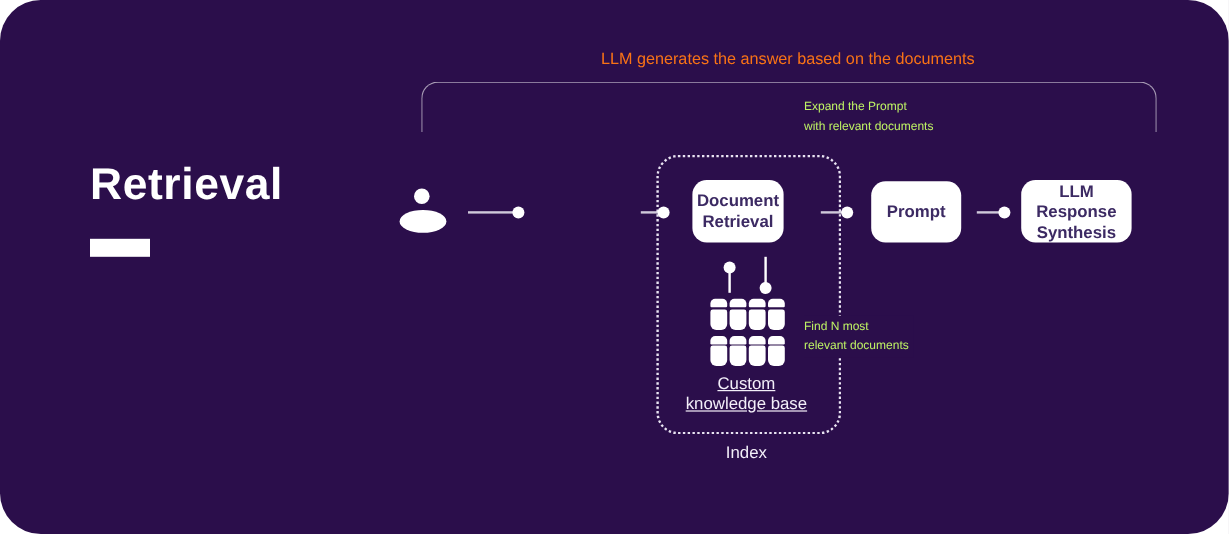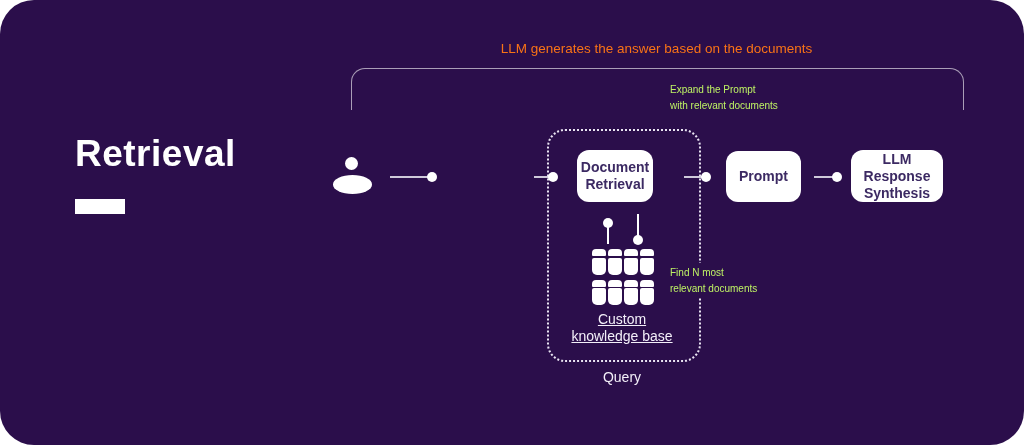--- a/index.html
+++ b/index.html
@@ -156,15 +156,15 @@
         <div class="kb-body"></div>
       </div>
     <div class="kb-cell">
         <div class="kb-cap"></div>
         <div class="kb-body"></div>
       </div>
   </div>
 
   <div class="kb-label">Custom
 knowledge base</div>
-  <div class="index-label">Query</div>
+  <div class="index-label">Index</div>
 
 </div>
 
 </body></html>

